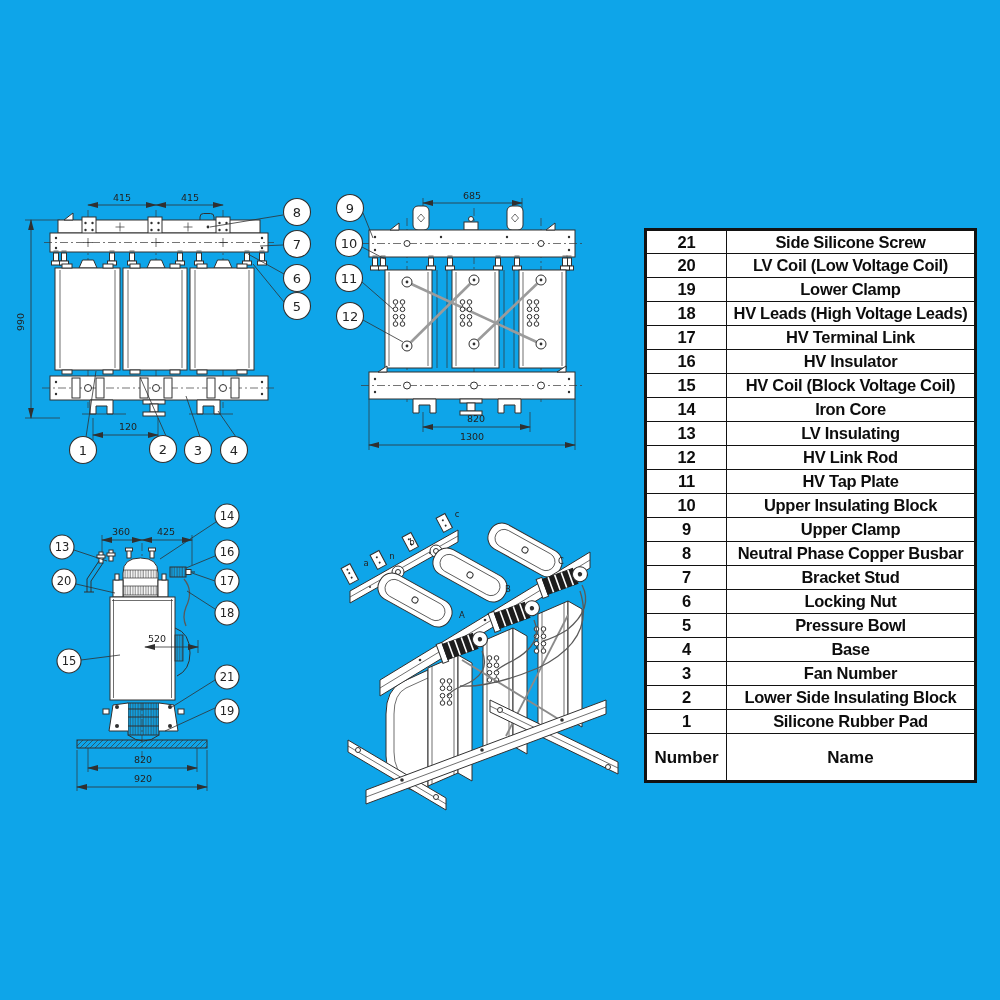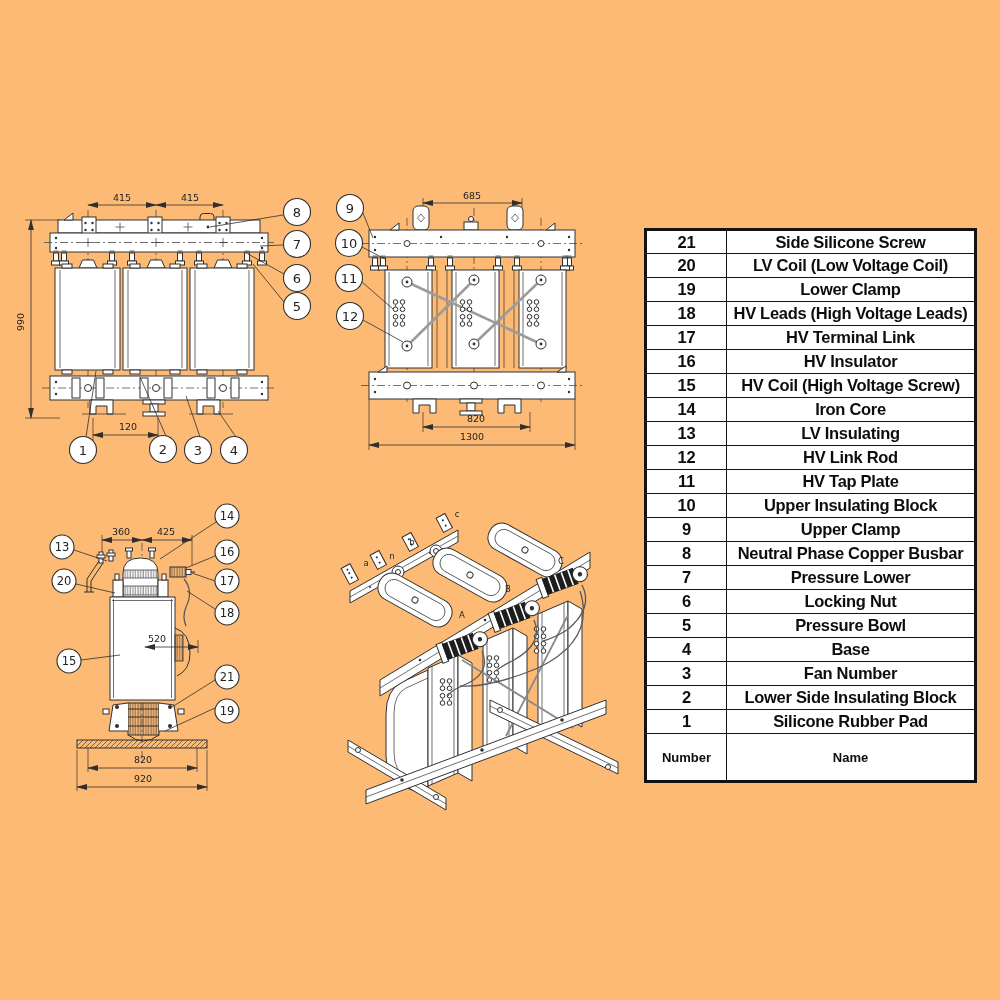--- a/index.html
+++ b/index.html
@@ -1,16 +1,16 @@
 <!DOCTYPE html>
 <html><head>
 <meta charset="utf-8">
 <style>
   html,body{margin:0;padding:0;background:#ffffff;}
-  .sheet{position:relative;width:1000px;height:1000px;background:#fdba74;overflow:hidden;
+  .sheet{position:relative;width:1000px;height:1000px;background:#0ea5e9;overflow:hidden;
          font-family:"DejaVu Sans",sans-serif;}
   svg{position:absolute;overflow:visible;}
   
   .ln{stroke:#303030;stroke-width:1;fill:none;}
   .fw{stroke:#303030;stroke-width:1;fill:#ffffff;}
   .thin{stroke:#303030;stroke-width:.7;fill:none;}
   .cl{stroke:#3a3a3a;stroke-width:.7;fill:none;stroke-dasharray:8 3 2 3;}
   .dim{stroke:#303030;stroke-width:.8;fill:none;}
   .ldr{stroke:#303030;stroke-width:.8;fill:none;}
   .dtx{font-family:"DejaVu Sans",sans-serif;font-size:9.5px;fill:#232323;text-anchor:middle;}
@@ -26,21 +26,21 @@
   .wstripe{stroke:#ffffff;stroke-width:1.6;fill:none;}
   
   table.pt{position:absolute;left:644px;top:228px;width:333px;border-collapse:collapse;
            border:3px solid #121212;table-layout:fixed;background:#ffffff;}
   table.pt td{border:1.5px solid #121212;text-align:center;vertical-align:middle;
            font-family:"Liberation Sans",sans-serif;font-weight:bold;font-size:16.5px;
            color:#0d0d0d;padding:0 2px;white-space:nowrap;letter-spacing:-.3px;line-height:1;}
   table.pt tr{height:24px;}
   table.pt col.numc{width:81px;}
   table.pt tr.footer{height:48px;}
-  table.pt tr.footer td{font-size:13px;letter-spacing:0;}
+  table.pt tr.footer td{font-size:17px;letter-spacing:0;}
 </style>
 </head>
 <body>
 
 <div class="sheet">
 
   <svg width="0" height="0">
     <defs>
       <marker id="ar" markerWidth="11" markerHeight="8" refX="10" refY="4" orient="auto-start-reverse" markerUnits="userSpaceOnUse">
         <path d="M11,4 L0,1.1 L0,6.9 Z" fill="#303030"></path>
@@ -725,21 +725,21 @@
       <tr>
           <td>17</td>
           <td>HV Terminal Link</td>
         </tr>
       <tr>
           <td>16</td>
           <td>HV Insulator</td>
         </tr>
       <tr>
           <td>15</td>
-          <td>HV Coil (High Voltage Screw)</td>
+          <td>HV Coil (Block Voltage Coil)</td>
         </tr>
       <tr>
           <td>14</td>
           <td>Iron Core</td>
         </tr>
       <tr>
           <td>13</td>
           <td>LV Insulating</td>
         </tr>
       <tr>
@@ -757,21 +757,21 @@
       <tr>
           <td>9</td>
           <td>Upper Clamp</td>
         </tr>
       <tr>
           <td>8</td>
           <td>Neutral Phase Copper Busbar</td>
         </tr>
       <tr>
           <td>7</td>
-          <td>Pressure Lower</td>
+          <td>Bracket Stud</td>
         </tr>
       <tr>
           <td>6</td>
           <td>Locking Nut</td>
         </tr>
       <tr>
           <td>5</td>
           <td>Pressure Bowl</td>
         </tr>
       <tr>

